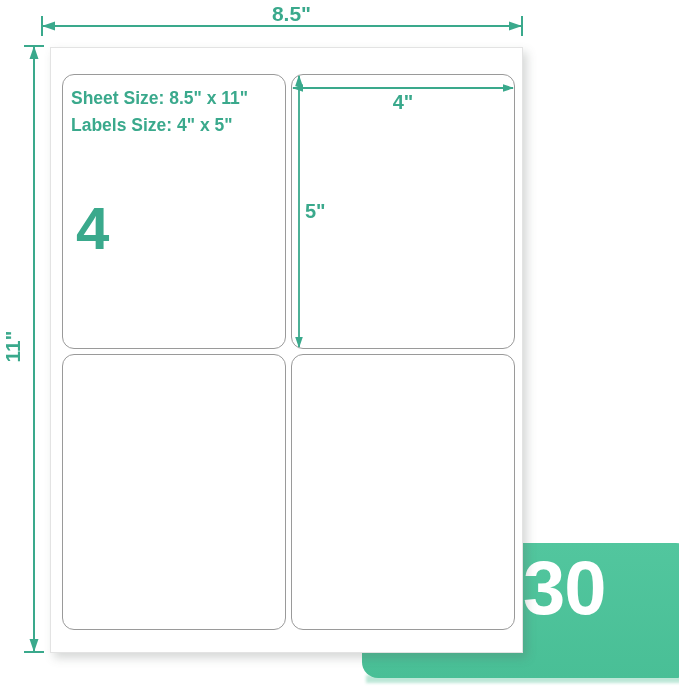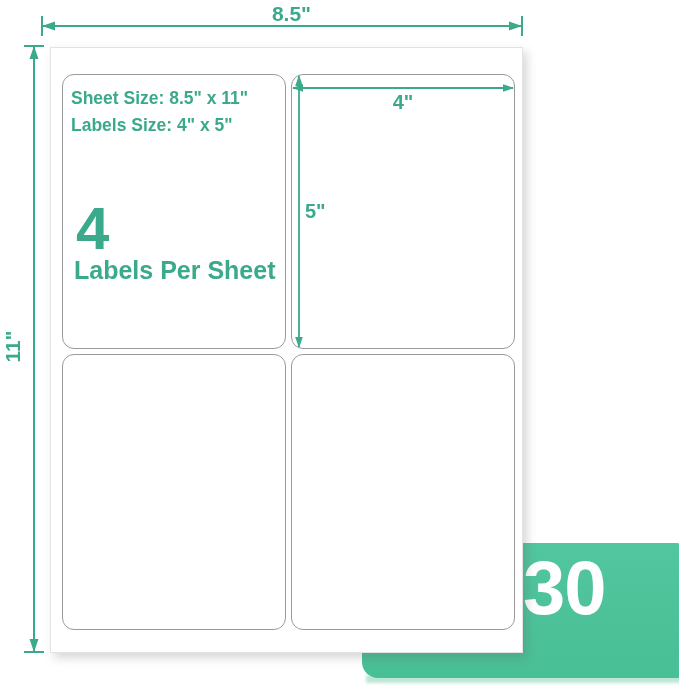--- a/index.html
+++ b/index.html
@@ -150,21 +150,20 @@
   </div>
 
   <div class="sheet">
 
     <div class="label label-tl">
       <div class="spec-lines">
         <div>Sheet Size: 8.5" x 11"</div>
         <div>Labels Size: 4" x 5"</div>
       </div>
       <div class="big-count">4</div>
-      <div class="count-caption">Labels Per Sheet</div>
     </div>
 
     <div class="label label-tr">
       <svg class="label-dims-svg" width="222" height="273" viewBox="0 0 222 273">
 
         <line class="dim-line-thin" x1="1" y1="13" x2="221" y2="13"></line>
         <path class="dim-head" d="M0,13 L11,9.2 L11,16.8 Z"></path>
         <path class="dim-head" d="M222,13 L211,9.2 L211,16.8 Z"></path>
 
         <line class="dim-line-thin" x1="7" y1="1" x2="7" y2="272"></line>

